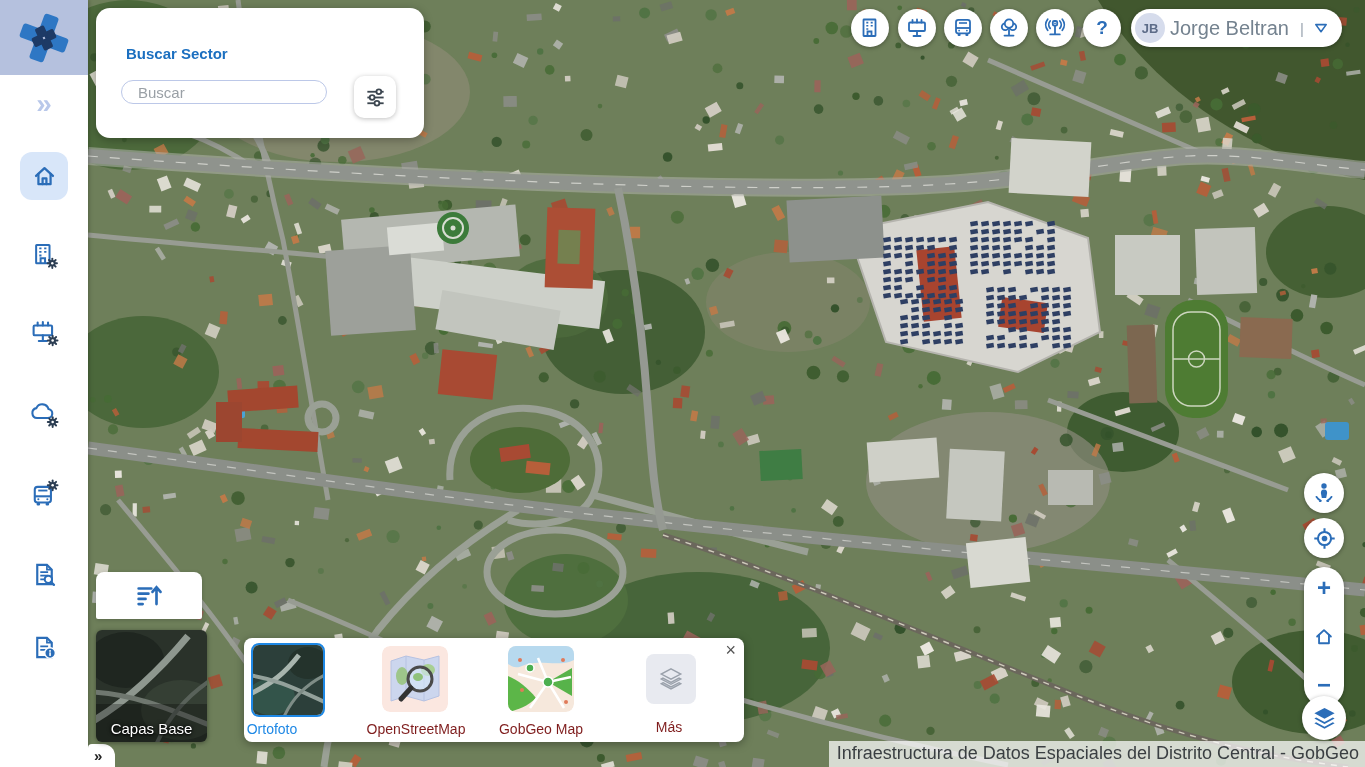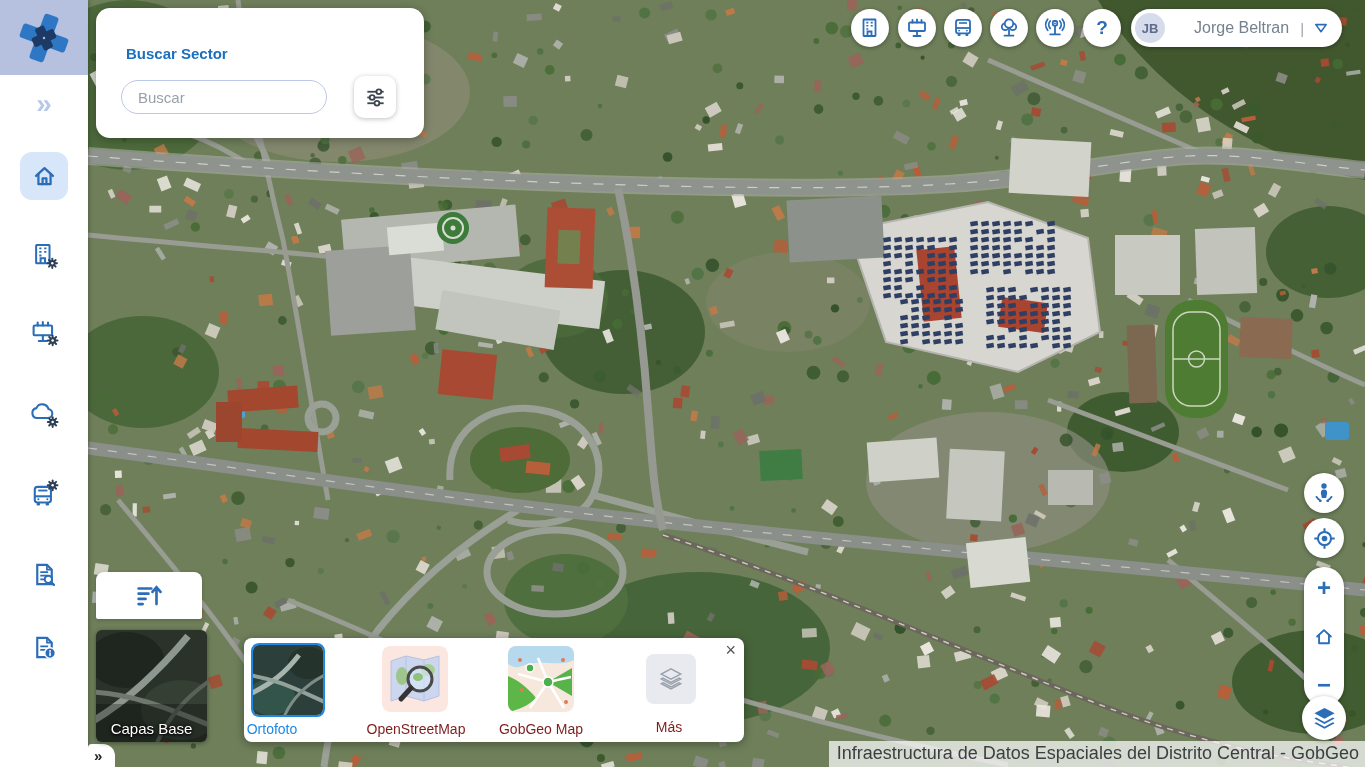--- a/index.html
+++ b/index.html
@@ -22,40 +22,40 @@
   .nav-btn.active { background:#d8e6f9; }
 
   .expand-tab { position:absolute; left:88px; top:744px; width:27px; height:23px; background:#fff;
                 border-radius:4px 12px 0 0; z-index:30; font-weight:bold; font-size:15px;
                 color:#222; line-height:23px; padding-left:6px; cursor:pointer; }
 
   
   .search-panel { position:absolute; left:96px; top:8px; width:328px; height:130px; background:#fff;
                   border-radius:14px; z-index:40; box-shadow:0 2px 10px rgba(0,0,0,.3); }
   .search-title { position:absolute; left:30px; top:37px; font-size:15px; font-weight:bold; color:#1b6fc0; }
-  .search-input { position:absolute; left:25px; top:72px; width:206px; height:34px;
+  .search-input { position:absolute; left:25px; top:72px; width:206px; height:24px;
                   border:1.6px solid #bcc8e8; border-radius:17px; padding:0 16px; font-size:15px;
                   color:#333; outline:none; font-family:"Liberation Sans",sans-serif; }
   .search-input::placeholder { color:#9aa0a6; }
   .filter-btn { position:absolute; left:258px; top:68px; width:42px; height:42px; background:#fff;
                 border-radius:10px; box-shadow:0 1px 5px rgba(0,0,0,.25); display:flex;
                 align-items:center; justify-content:center; cursor:pointer; }
 
   
   .circle-btn { position:absolute; width:38px; height:38px; background:#fff; border-radius:50%;
                 box-shadow:0 1px 4px rgba(0,0,0,.35); display:flex; align-items:center;
                 justify-content:center; cursor:pointer; z-index:40; }
   .help-glyph { font-size:19px; font-weight:bold; color:#2b6db8; }
 
   .user-pill { position:absolute; left:1131px; top:9px; width:211px; height:38px; background:#fff;
                border-radius:19px; z-index:40; box-shadow:0 1px 4px rgba(0,0,0,.35);
                display:flex; align-items:center; padding:0 12px 0 4px; cursor:pointer; }
   .avatar { width:30px; height:30px; border-radius:50%; background:#d6dcec; color:#5d6c88;
             font-size:13px; font-weight:bold; display:flex; align-items:center; justify-content:center; }
-  .user-name { font-size:16px; color:#74828f; margin-left:29px; white-space:nowrap; }
+  .user-name { font-size:20px; color:#74828f; margin-left:5px; white-space:nowrap; }
   .user-sep { color:#9aa5b0; margin:0 9px 0 11px; font-size:15px; }
 
   
   .zoom-pill { position:absolute; left:1304px; top:567px; width:40px; height:139px; background:#fff;
                border-radius:20px; z-index:40; box-shadow:0 1px 4px rgba(0,0,0,.35);
                display:flex; flex-direction:column; align-items:center; justify-content:space-between;
                padding:8px 0; }
   .zoom-glyph { font-size:24px; color:#2b6db8; font-weight:bold; cursor:pointer; line-height:26px; }
 
   

